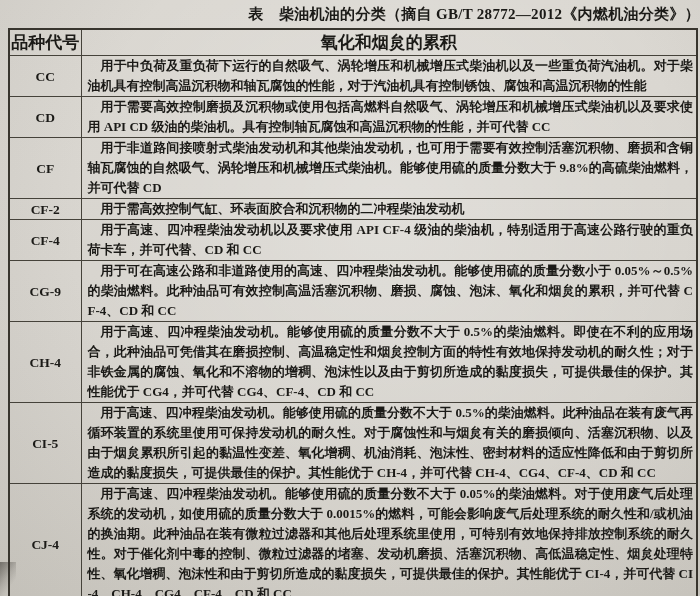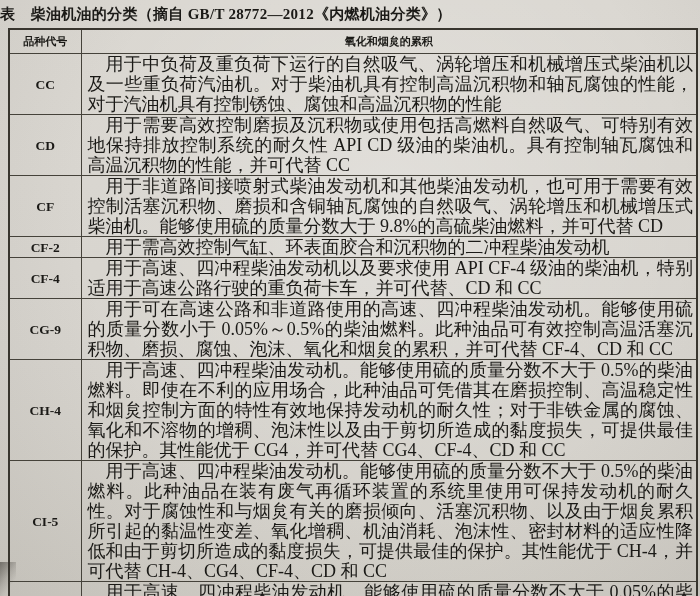--- a/index.html
+++ b/index.html
@@ -16,66 +16,67 @@
     position: relative;
     width: 700px;
     height: 596px;
     font-family: "Liberation Serif", "DejaVu Serif", serif;
     color: #1b1a17;
     background:
       radial-gradient(ellipse at 55% 35%, rgba(255,255,255,0.22) 0%, rgba(255,255,255,0.0) 55%, rgba(60,55,45,0.10) 100%),
       linear-gradient(180deg, #dbd8d2 0%, #d7d4ce 60%, #d3d0c9 100%);
   }
   .doc-title {
-    text-align: left;
+    text-align: right;
     font-size: 15px;
     font-weight: 700;
     padding: 5px 0 4px 0;
     letter-spacing: 0.3px;
     white-space: nowrap;
   }
   table.oil-table {
     border-collapse: collapse;
     table-layout: fixed;
     width: 690px;
     margin-left: 8px;
     border: 2px solid #38352e;
     border-bottom-width: 3px;
   }
   .oil-table th, .oil-table td {
     border: 1px solid #45423a;
   }
   col.code-col { width: 72px; }
   .oil-table thead th {
-    font-size: 11px;
+    font-size: 17px;
     font-weight: 700;
     height: 21px;
     padding: 1px 0;
     text-align: center;
   }
   td.code-cell {
     text-align: center;
     vertical-align: middle;
     font-size: 13.5px;
     padding: 0 2px;
   }
   .code-text {
     display: inline-block;
     max-width: 3.6em;
     line-height: 19px;
     vertical-align: middle;
     font-weight: bold;
   }
   td.desc-cell {
-    font-size: 18px;
+    font-size: 13px;
     line-height: 20px;
     padding: 0 3px 0 6px;
     vertical-align: middle;
     text-align: justify;
     text-justify: inter-ideograph;
+    font-weight: bold;
   }
   .desc-text {
     margin: 0;
     text-indent: 1em;
     word-break: break-all;
   }
   .corner-mark {
     position: absolute;
     left: 0;
     bottom: 0;
@@ -105,21 +106,21 @@
     <tbody id="oil-table-body">
         <tr>
           <td class="code-cell"><span class="code-text">CC</span></td>
           <td class="desc-cell">
             <p class="desc-text">用于中负荷及重负荷下运行的自然吸气、涡轮增压和机械增压式柴油机以及一些重负荷汽油机。对于柴油机具有控制高温沉积物和轴瓦腐蚀的性能，对于汽油机具有控制锈蚀、腐蚀和高温沉积物的性能</p>
           </td>
         </tr>
         <tr>
           <td class="code-cell"><span class="code-text">CD</span></td>
           <td class="desc-cell">
-            <p class="desc-text">用于需要高效控制磨损及沉积物或使用包括高燃料自然吸气、可特别有效地保持排放控制系统的耐久性 API CD 级油的柴油机。具有控制轴瓦腐蚀和高温沉积物的性能，并可代替 CC</p>
+            <p class="desc-text">用于需要高效控制磨损及沉积物或使用包括高燃料自然吸气、涡轮增压和机械增压式柴油机以及要求使用 API CD 级油的柴油机。具有控制轴瓦腐蚀和高温沉积物的性能，并可代替 CC</p>
           </td>
         </tr>
         <tr>
           <td class="code-cell"><span class="code-text">CF</span></td>
           <td class="desc-cell">
             <p class="desc-text">用于非道路间接喷射式柴油发动机和其他柴油发动机，也可用于需要有效控制活塞沉积物、磨损和含铜轴瓦腐蚀的自然吸气、涡轮增压和机械增压式柴油机。能够使用硫的质量分数大于 9.8%的高硫柴油燃料，并可代替 CD</p>
           </td>
         </tr>
         <tr>
           <td class="code-cell"><span class="code-text">CF-2</span></td>

